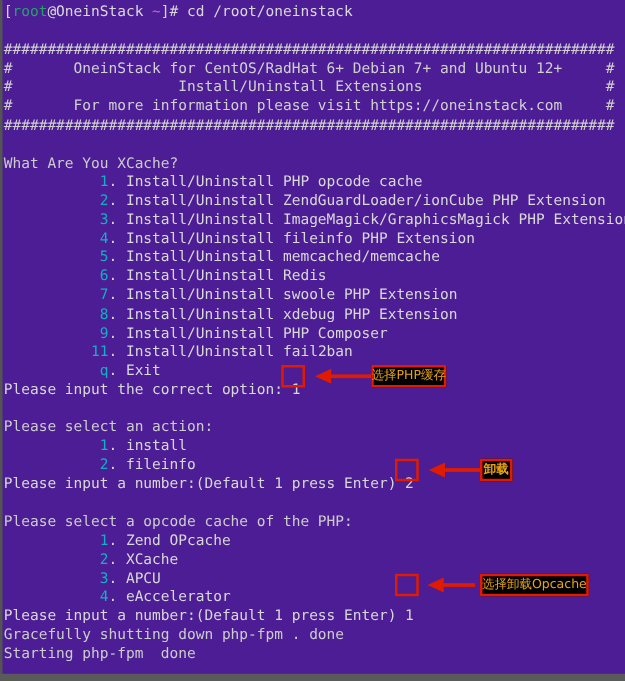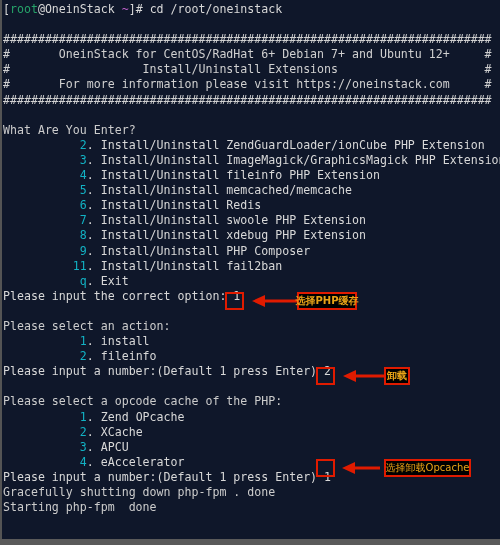--- a/index.html
+++ b/index.html
@@ -10,21 +10,21 @@
   body {
     width: 500px;
     height: 545px;
     overflow: hidden;
     font-family: "DejaVu Sans Mono", "Liberation Mono", monospace;
   }
   #terminal {
     position: relative;
     width: 500px;
     height: 545px;
-    background: #0f172a;
+    background: #4c1d95;
     box-sizing: border-box;
     overflow: hidden;
   }
   
   #left-edge {
     position: absolute;
     left: 0; top: 0;
     width: 2px; height: 545px;
     background: #545454;
   }
@@ -99,21 +99,22 @@
     <div class="line blank">&nbsp;</div>
 
     <div class="line hash">######################################################################</div>
     <div class="line hash">#       OneinStack for CentOS/RadHat 6+ Debian 7+ and Ubuntu 12+     #</div>
     <div class="line hash">#                   Install/Uninstall Extensions                     #</div>
     <div class="line hash">#       For more information please visit https://oneinstack.com     #</div>
     <div class="line hash">######################################################################</div>
 
     <div class="line blank">&nbsp;</div>
 
-    <div class="line">What Are You Enter?</div>
+    <div class="line">What Are You XCache?</div>
+    <div class="line"><span class="blank">           </span><span class="c">1</span><span class="w">. </span><span class="w">Install/Uninstall PHP opcode cache</span></div>
     <div class="line"><span class="blank">           </span><span class="c">2</span><span class="w">. </span><span class="w">Install/Uninstall ZendGuardLoader/ionCube PHP Extension</span></div>
     <div class="line"><span class="blank">           </span><span class="c">3</span><span class="w">. </span><span class="w">Install/Uninstall ImageMagick/GraphicsMagick PHP Extension</span></div>
     <div class="line"><span class="blank">           </span><span class="c">4</span><span class="w">. </span><span class="w">Install/Uninstall fileinfo PHP Extension</span></div>
     <div class="line"><span class="blank">           </span><span class="c">5</span><span class="w">. </span><span class="w">Install/Uninstall memcached/memcache</span></div>
     <div class="line"><span class="blank">           </span><span class="c">6</span><span class="w">. </span><span class="w">Install/Uninstall Redis</span></div>
     <div class="line"><span class="blank">           </span><span class="c">7</span><span class="w">. </span><span class="w">Install/Uninstall swoole PHP Extension</span></div>
     <div class="line"><span class="blank">           </span><span class="c">8</span><span class="w">. </span><span class="w">Install/Uninstall xdebug PHP Extension</span></div>
     <div class="line"><span class="blank">           </span><span class="c">9</span><span class="w">. </span><span class="w">Install/Uninstall PHP Composer</span></div>
     <div class="line"><span class="blank">          </span><span class="c">11</span><span class="w">. </span><span class="w">Install/Uninstall fail2ban</span></div>
     <div class="line"><span class="blank">           </span><span class="c">q</span><span class="w">. </span><span class="w">Exit</span></div>
@@ -140,21 +141,21 @@
 
   </div>
 
   <div class="anno-box" style="left:225px; top:292px; width:19px; height:18px;"></div>
   <div class="anno-arrow" style="left:252px; top:295px; width:48px;">
     <svg width="48" height="12" viewBox="0 0 48 12">
       <polygon points="0,6 13,0 13,12" fill="#e01b00"></polygon>
       <rect x="12" y="4.5" width="36" height="3" fill="#e01b00"></rect>
     </svg>
   </div>
-  <div class="anno-label" style="left:297px; top:292px; width:60px; height:18px;font-weight:bold;">选择PHP缓存</div>
+  <div class="anno-label" style="left:297px; top:292px; width:60px; height:18px;">选择PHP缓存</div>
 
   <div class="anno-box" style="left:316px; top:367px; width:19px; height:18px;"></div>
   <div class="anno-arrow" style="left:343px; top:370px; width:42px;">
     <svg width="42" height="12" viewBox="0 0 42 12">
       <polygon points="0,6 13,0 13,12" fill="#e01b00"></polygon>
       <rect x="12" y="4.5" width="30" height="3" fill="#e01b00"></rect>
     </svg>
   </div>
   <div class="anno-label" style="left:384px; top:367px; width:26px; height:18px;font-weight:bold;">卸载</div>
 

